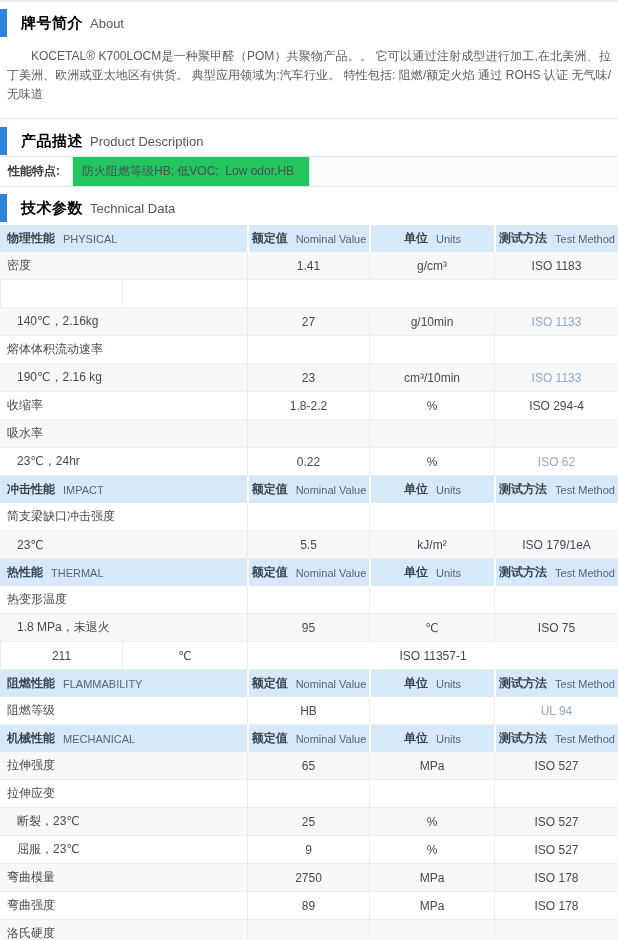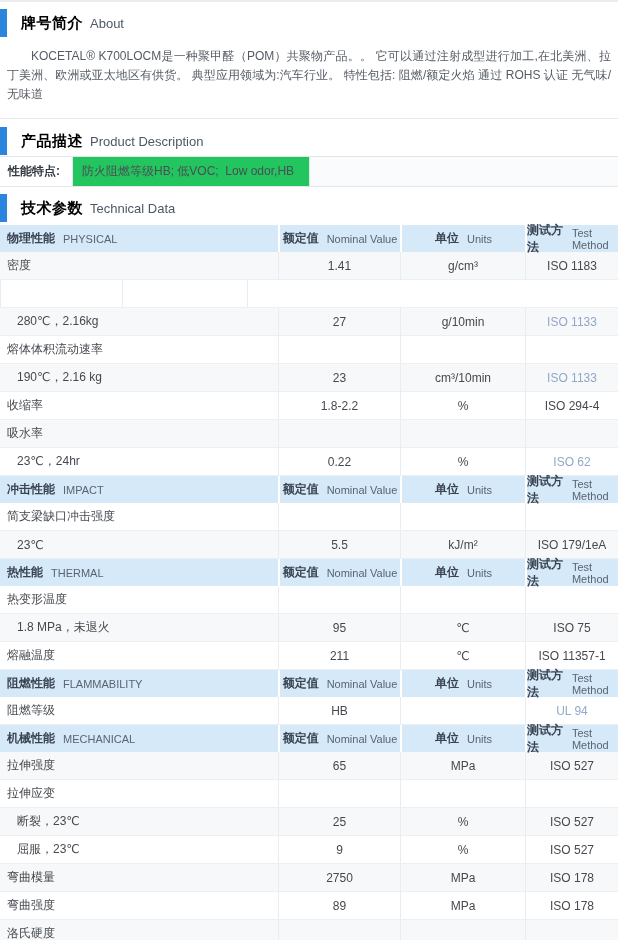--- a/index.html
+++ b/index.html
@@ -31,21 +31,21 @@
     border-left:1px solid #e4e7ea;white-space:pre;}
   .feature-filler{flex:1;background:#fafbfc;border-left:1px solid #e4e7ea;}
   .sec-technical{margin-top:6px;}
   
   #tech-table{margin-top:2px;}
   .t-row{display:flex;align-items:stretch;height:28px;box-sizing:border-box;
     border-bottom:1px solid #edeff1;font-size:12px;color:#45494f;}
   .t-row.shaded{background:#f7f8f9;}
   .t-ghead{height:27px;background:#d5e9f9;border-bottom:none;}
   .cell{display:flex;align-items:center;box-sizing:border-box;}
-  .c-name{flex:none;width:278px;padding-left:7px;}
+  .c-name{flex:none;width:247px;padding-left:7px;}
   .c-name.indent{padding-left:17px;}
   .c-val{flex:none;width:122px;justify-content:center;}
   .c-unit{flex:none;width:125px;justify-content:center;}
   .c-method{flex:1;justify-content:center;}
   .t-row .c-val,.t-row .c-unit,.t-row .c-method{border-left:1px solid #eaedf0;}
   .t-ghead .c-val,.t-ghead .c-unit,.t-ghead .c-method{border-left:2px solid #ffffff;}
   .g-zh{font-weight:700;font-size:12px;color:#3a4350;}
   .g-en{font-size:11px;color:#5a6470;margin-left:8px;}
   .method-link{color:#91a8c8;cursor:pointer;}
 </style>
@@ -109,21 +109,21 @@
           <div class="cell c-val">1.41</div>
           <div class="cell c-unit">g/cm³</div>
           <div class="cell c-method">ISO 1183</div>
         </div>
         <div class="t-row">
           <div class="cell c-val"></div>
           <div class="cell c-unit"></div>
           <div class="cell c-method"></div>
         </div>
         <div class="t-row shaded">
-          <div class="cell c-name indent">280℃，2.16kg</div>
+          <div class="cell c-name indent">140℃，2.16kg</div>
           <div class="cell c-val">27</div>
           <div class="cell c-unit">g/10min</div>
           <div class="cell c-method method-link">ISO 1133</div>
         </div>
         <div class="t-row">
           <div class="cell c-name">熔体体积流动速率</div>
           <div class="cell c-val"></div>
           <div class="cell c-unit"></div>
           <div class="cell c-method"></div>
         </div>
@@ -205,21 +205,20 @@
           <div class="cell c-unit"></div>
           <div class="cell c-method"></div>
         </div>
         <div class="t-row shaded">
           <div class="cell c-name indent">1.8 MPa，未退火</div>
           <div class="cell c-val">95</div>
           <div class="cell c-unit">℃</div>
           <div class="cell c-method">ISO 75</div>
         </div>
         <div class="t-row">
-          <div class="cell c-name">熔融温度</div>
           <div class="cell c-val">211</div>
           <div class="cell c-unit">℃</div>
           <div class="cell c-method">ISO 11357-1</div>
         </div>
         <div class="t-row t-ghead">
           <div class="cell c-name">
             <div class="g-zh">阻燃性能</div>
             <div class="g-en">FLAMMABILITY</div>
           </div>
           <div class="cell c-val">

